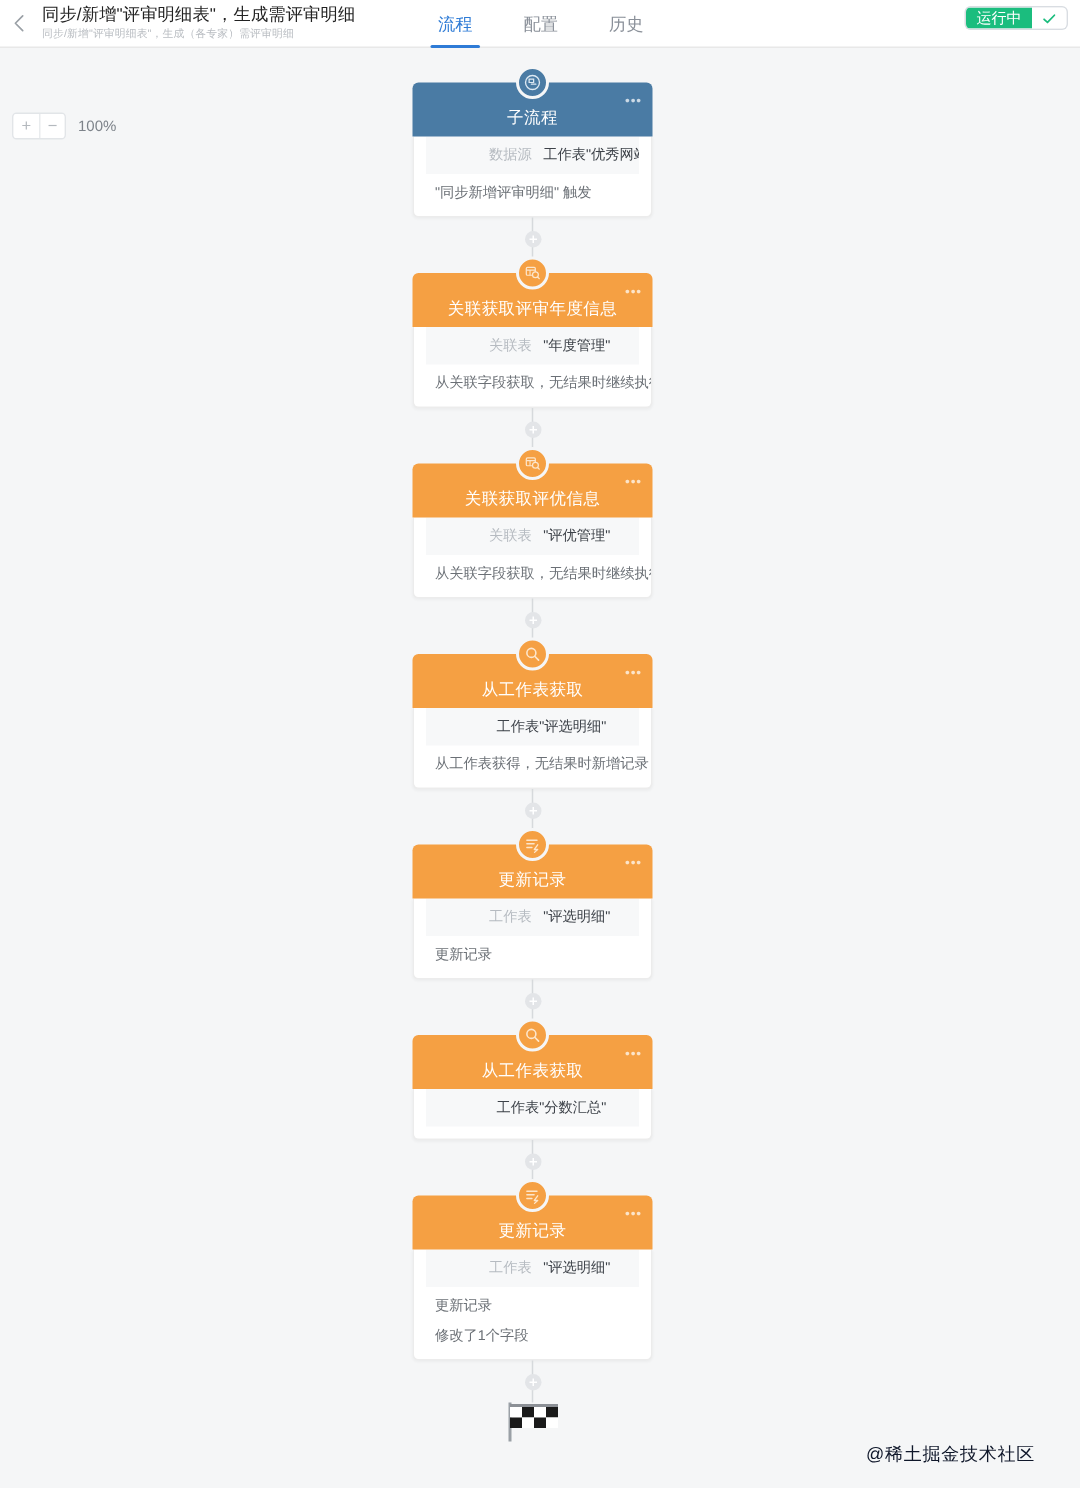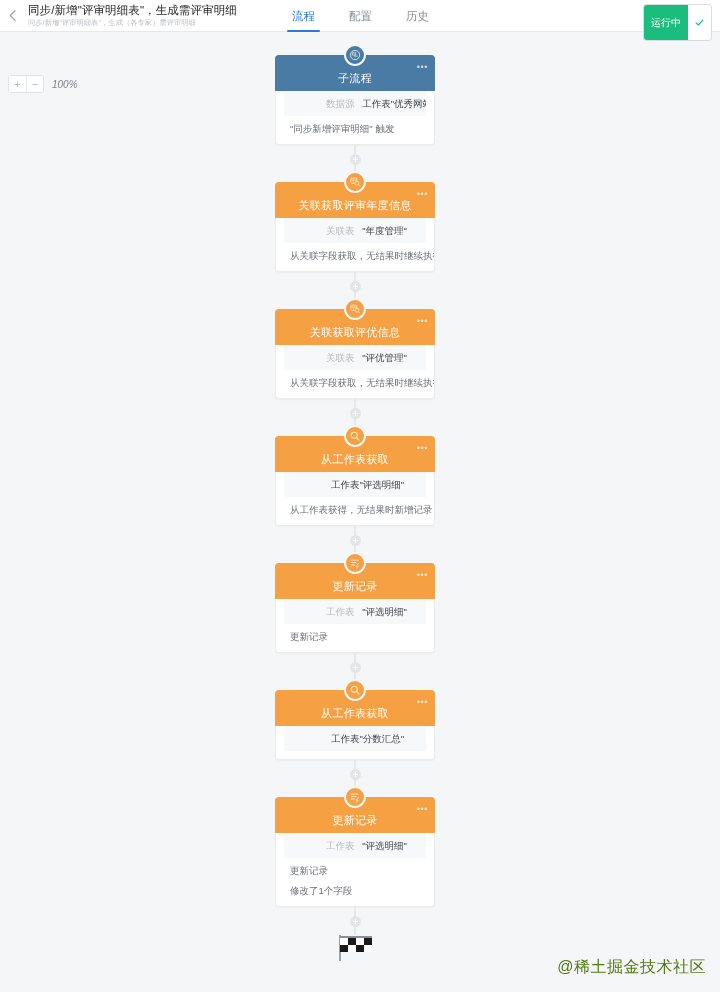--- a/index.html
+++ b/index.html
@@ -40,21 +40,21 @@
     font-size: 11.5px; color: #8a9099; display: flex; align-items: center;
     padding: 0 2px; cursor: pointer; position: relative; font-family: Liberation Serif, serif;
   }
   .tab.active { color: #2e7bd6; }
   .tab.active::after {
     content: ""; position: absolute; left: -3px; right: -3px; bottom: 0;
     height: 2px; background: #2e7bd6; border-radius: 1px;
   }
   .topright {
     position: absolute; right: 9px; top: 5px;
-    display: flex; align-items: stretch; height: 35px;
+    display: flex; align-items: stretch; height: 14px;
     border-radius: 3px; overflow: hidden;
     box-shadow: 0 0 0 1px #d9dde2;
   }
   .run-state {
     background: #1bbd7e; color: #fff; font-size: 10px;
     padding: 0 7px; display: flex; align-items: center; cursor: pointer;
   }
   .check-box {
     background: #ffffff; width: 23px;
     display: flex; align-items: center; justify-content: center; cursor: pointer;
@@ -65,21 +65,21 @@
   .zoombar {
     position: absolute; left: 8px; top: 43px;
     display: flex; align-items: center; gap: 8px;
   }
   .zoom-grp { display: flex; border: 1px solid #e2e5e8; border-radius: 3px; background: #fff; overflow: hidden; }
   .zoom-btn {
     width: 17px; height: 16px; display: flex; align-items: center; justify-content: center;
     font-size: 11px; color: #b4b9be; cursor: pointer; background: #fff;
   }
   .zoom-btn + .zoom-btn { border-left: 1px solid #e9ecee; }
-  .zoom-pct { font-size: 10px; color: #7d838a; font-style: italic; }
+  .zoom-pct { font-size: 10px; color: #7d838a; }
 
   
   .canvas { position: absolute; left: 0; top: 32px; width: 720px; height: 960px; }
 
   .flow {
     position: absolute; left: 275px; top: 14px; width: 160px;
     display: flex; flex-direction: column; align-items: center;
   }
 
   
@@ -147,22 +147,22 @@
   
   .end-wrap {
     display: flex; flex-direction: column; align-items: center; width: 160px;
   }
   .flag { width: 34px; height: 26px; position: relative; }
   .flag .pole { position: absolute; left: 1px; top: 0; width: 1.5px; height: 26px; background: #9aa0a6; }
   .flag .grid { position: absolute; left: 2px; top: 1px; width: 32px; height: 17px; }
 
   
   .watermark {
-    position: absolute; right: 14px; bottom: 14px;
-    font-size: 16px; color: #4d7c0f; letter-spacing: .5px;
+    position: absolute; right: 30px; bottom: 14px;
+    font-size: 12px; color: #0f172a; letter-spacing: .5px;
     user-select: none;
   }
 </style>
 </head>
 <body>
 
 <div class="topbar">
   <div class="back-btn">
     <svg width="13" height="13" viewBox="0 0 16 16" aria-hidden="true">
       <path d="M10 2 L4 8 L10 14" fill="none" stroke="#9aa0a6" stroke-width="1.4" stroke-linecap="round" stroke-linejoin="round"></path>

